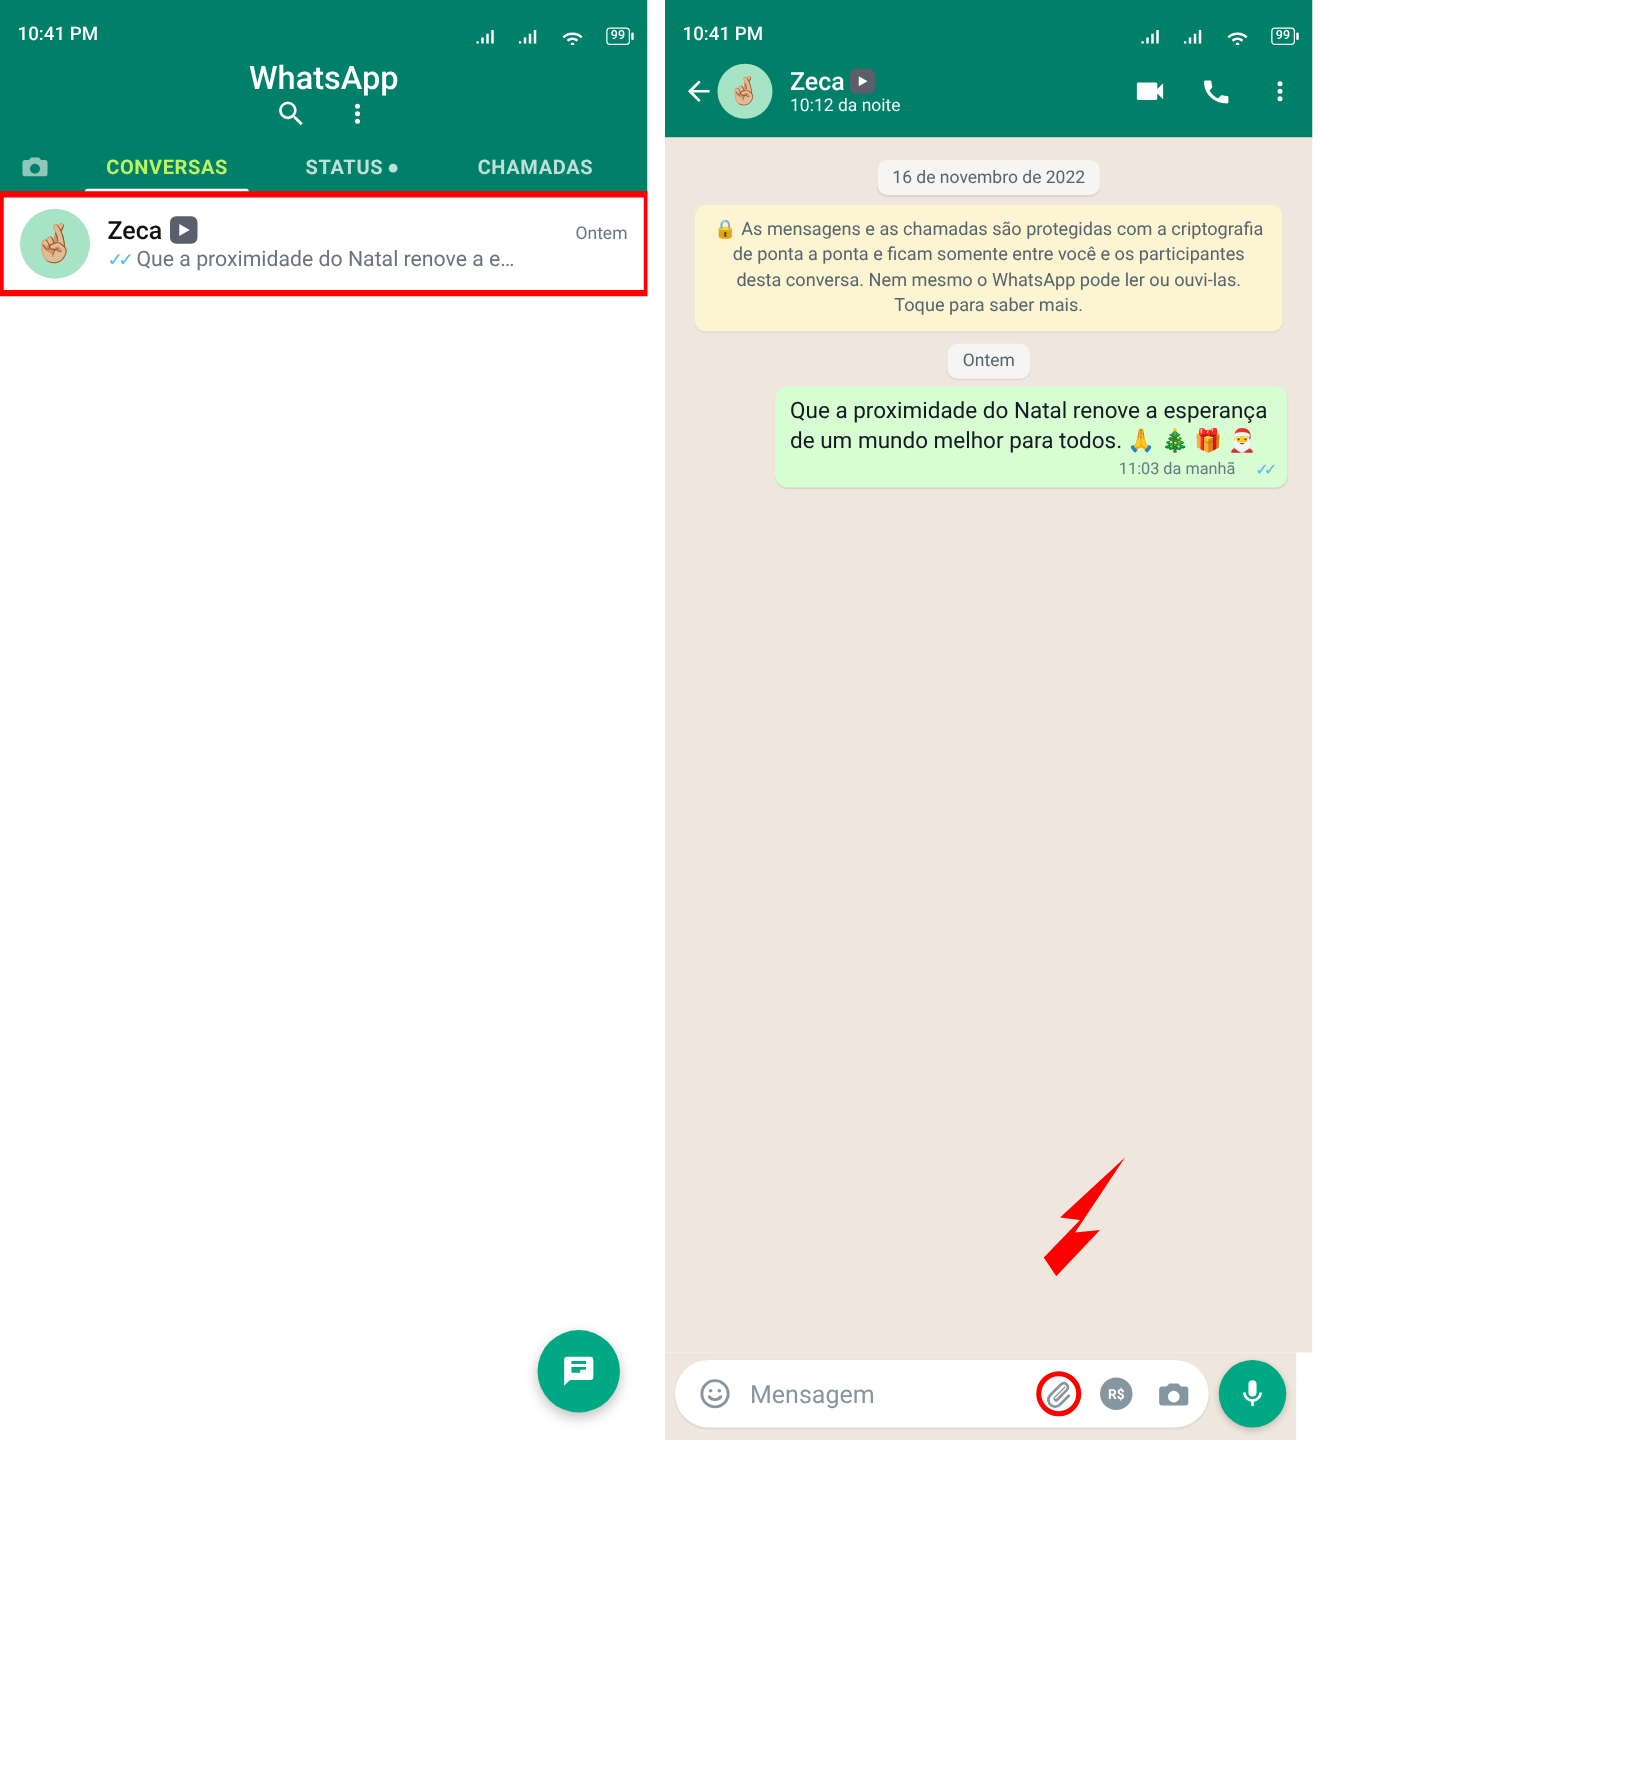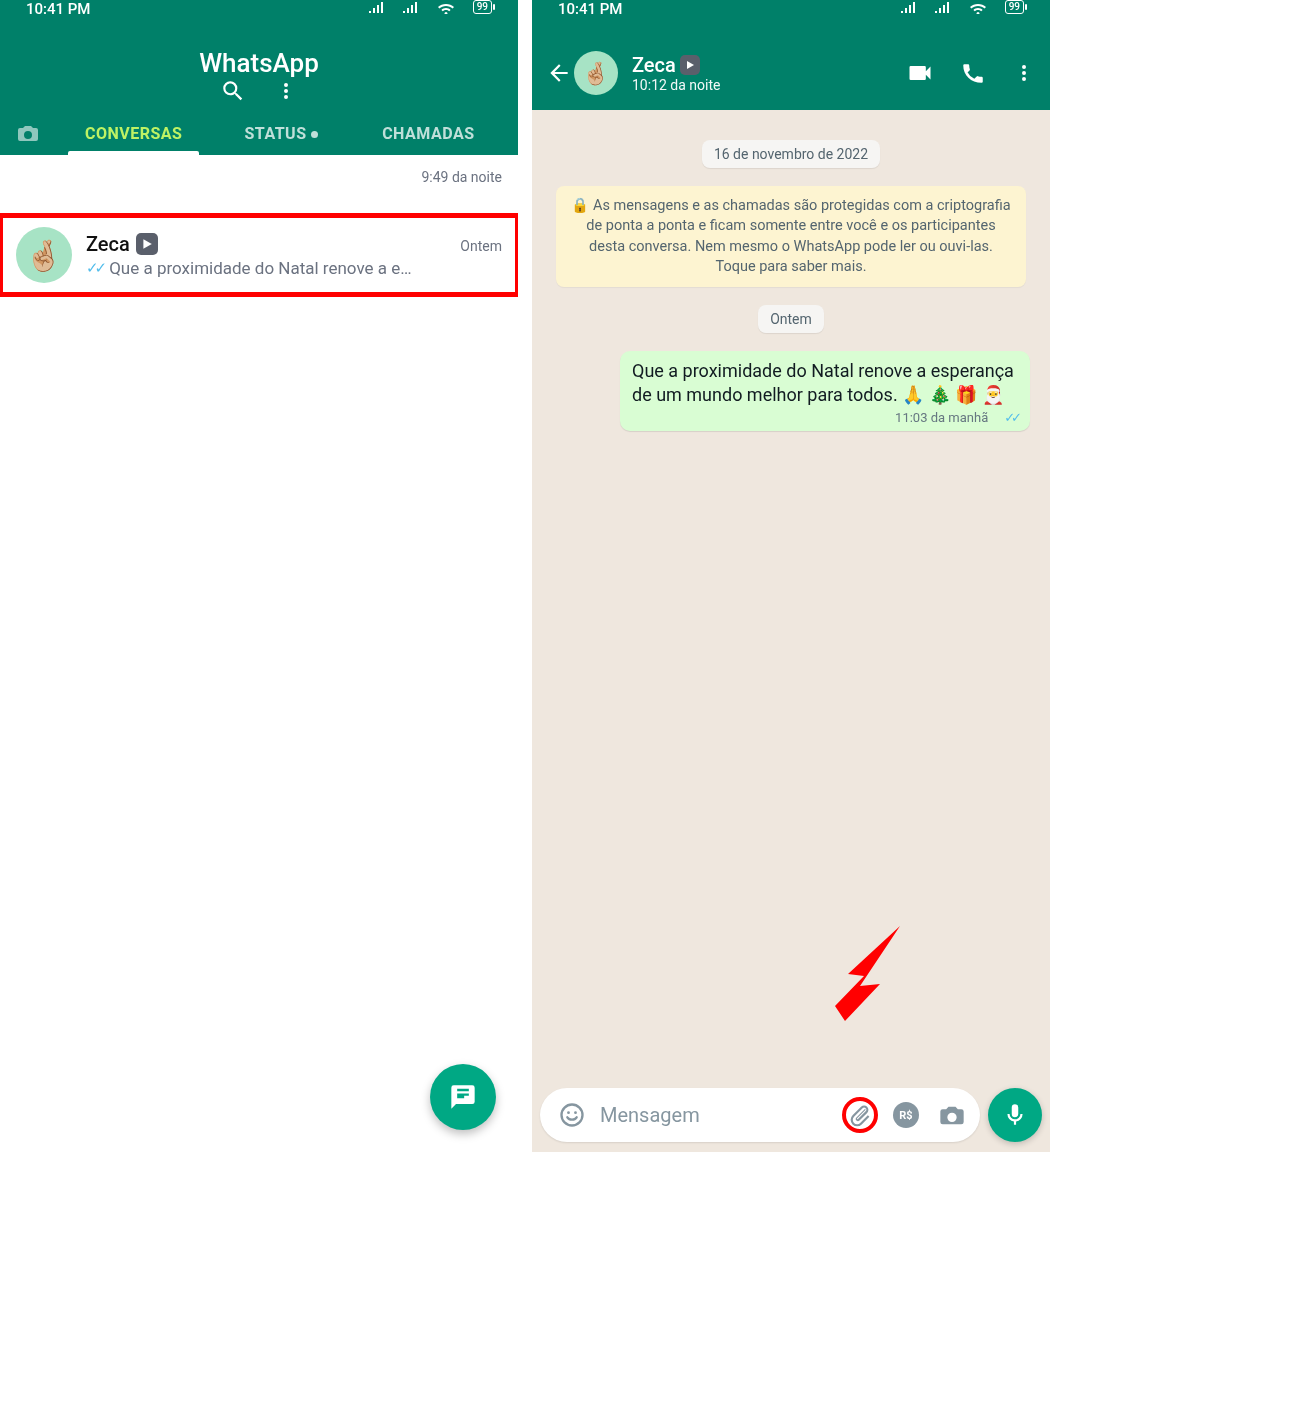--- a/index.html
+++ b/index.html
@@ -22,23 +22,23 @@
     position: relative;
     overflow: hidden;
     border-radius: 0;
   }
   
   .statusbar {
     height: 36px;
     background: #008069;
     color: #fff;
     display: flex;
-    align-items: flex-start;
+    align-items: flex-end;
     justify-content: space-between;
-    padding: 0 26px;
+    padding: 0 14px;
     font-size: 15px;
     font-weight: 500;
   }
   .statusbar .right { display: flex; align-items: center; gap: 18px; }
   .battery-box {
     border: 1.5px solid #fff; border-radius: 3px;
     padding: 0 3px; font-size: 10px; line-height: 12px;
     position: relative;
   }
   .battery-box::after {
@@ -121,41 +121,41 @@
   .chat-body {
     background:#efe7de;
     height: calc(1152px - 36px - 74px - 70px);
     padding: 12px 14px;
     position:relative;
     overflow:hidden;
   }
   .date-pill, .ontem-pill {
     background:#f6f5f3; color:#54656f; font-size:14px;
     padding:6px 12px; border-radius:8px;
-    margin: 18px auto; width:fit-content;
+    margin: 6px auto; width:fit-content;
     box-shadow: 0 1px 1px rgba(0,0,0,.08);
   }
   .enc-notice {
     background:#fdf4d1; color:#54656f; font-size:14.5px; line-height:1.4;
     padding:10px 12px; border-radius:8px; text-align:center;
     margin: 8px auto 10px; max-width: 470px;
     box-shadow: 0 1px 1px rgba(0,0,0,.05);
   }
   .bubble-out {
     background:#d9fdd3; border-radius:10px; padding:8px 10px 6px 12px;
     max-width: 410px; margin-left:auto; margin-right:6px;
     box-shadow: 0 1px 1px rgba(0,0,0,.1);
     position:relative;
   }
   .bubble-out .text { font-size:18px; color:#111b21; line-height:1.35; }
   .bubble-out .meta { display:flex; justify-content:flex-end; align-items:center; gap:16px; font-size:13px; color:#667781; margin-top:2px;}
   .bubble-out .meta .ticks { font-size:13px; }
   
   .input-bar {
-    position:absolute; left:0; right:0; bottom:0; height:70px;
+    position:absolute; left:0; right:13px; bottom:0; height:70px;
     background:#efe7de; display:flex; align-items:center; gap:8px;
     padding: 6px 8px 10px 8px;
   }
   .input-pill {
     flex:1; background:#fff; border-radius:30px; height:54px;
     display:flex; align-items:center; padding:0 10px 0 14px; gap:10px;
     box-shadow: 0 1px 2px rgba(0,0,0,.1);
   }
   .input-pill .placeholder { flex:1; color:#8696a0; font-size:20px; }
   .input-pill .icon-btn { color:#8696a0; display:flex; align-items:center; justify-content:center; width:36px; height:36px; }
@@ -237,23 +237,20 @@
         </div>
         <div class="tab active">CONVERSAS</div>
         <div class="tab">
           <span>STATUS</span><span class="dot"></span>
         </div>
         <div class="tab">CHAMADAS</div>
       </div>
     </div>
 
     <div class="chat-list">
-      <div class="partial-row">
-        <span class="time">9:49 da noite</span>
-      </div>
 
       <div class="chat-row highlight">
         <div class="avatar">🤞🏼</div>
         <div class="info">
           <div class="name-line">
             <div class="name">
               <span>Zeca</span>
               <span class="play-badge">
                 <svg width="12" height="12" viewBox="0 0 10 10">
                     <path fill="#fff" d="M2 1l7 4-7 4z"></path>

